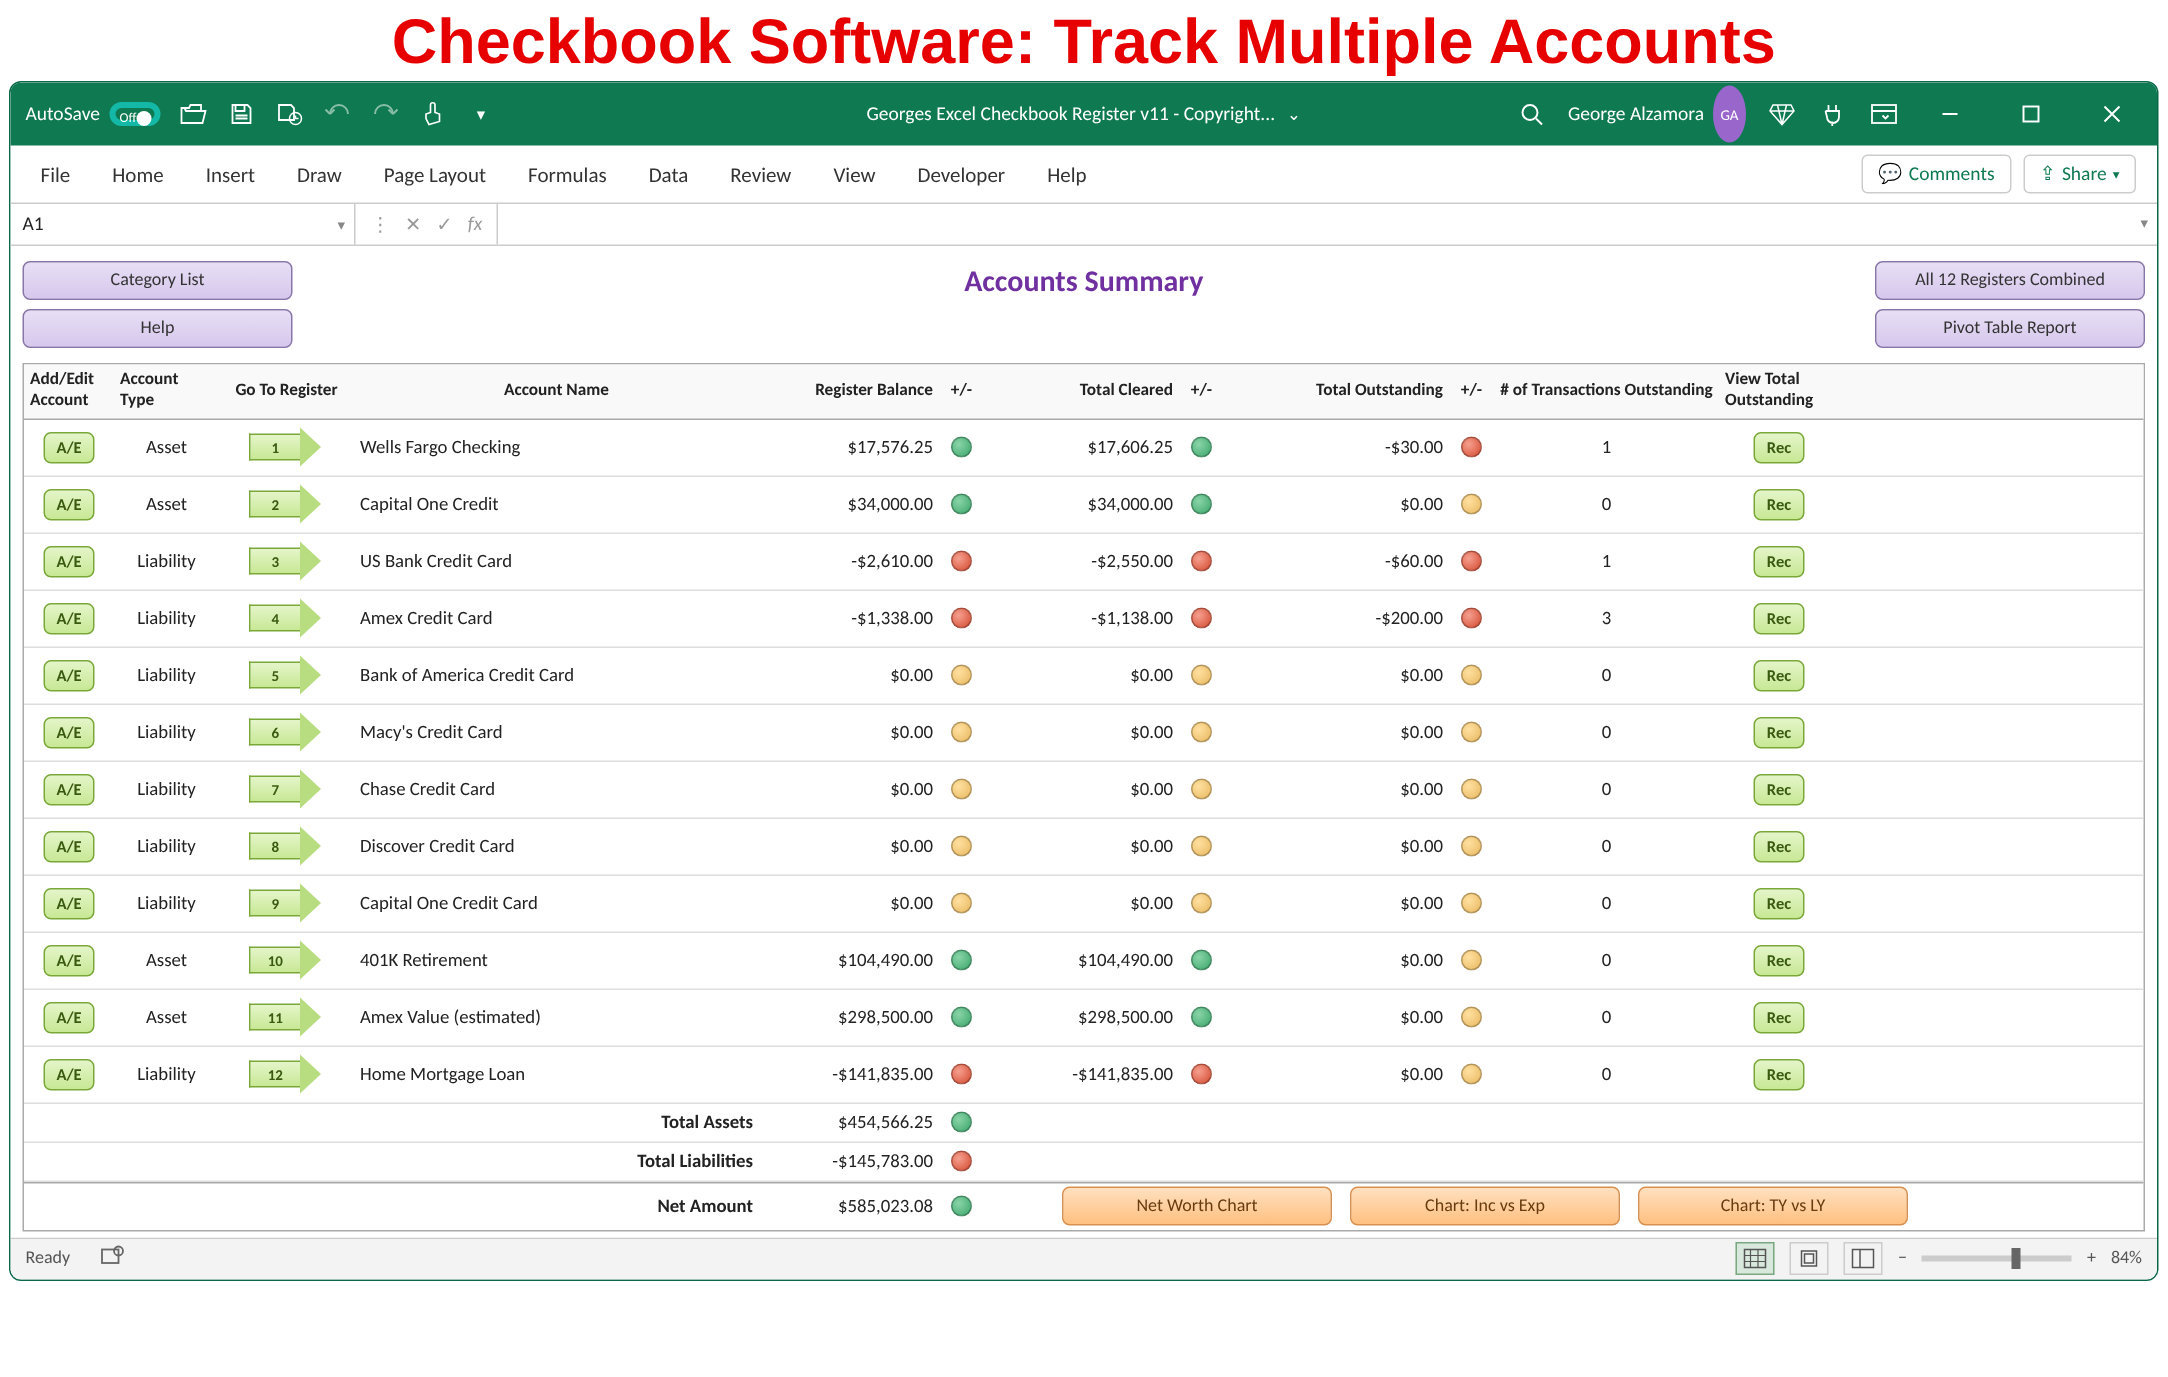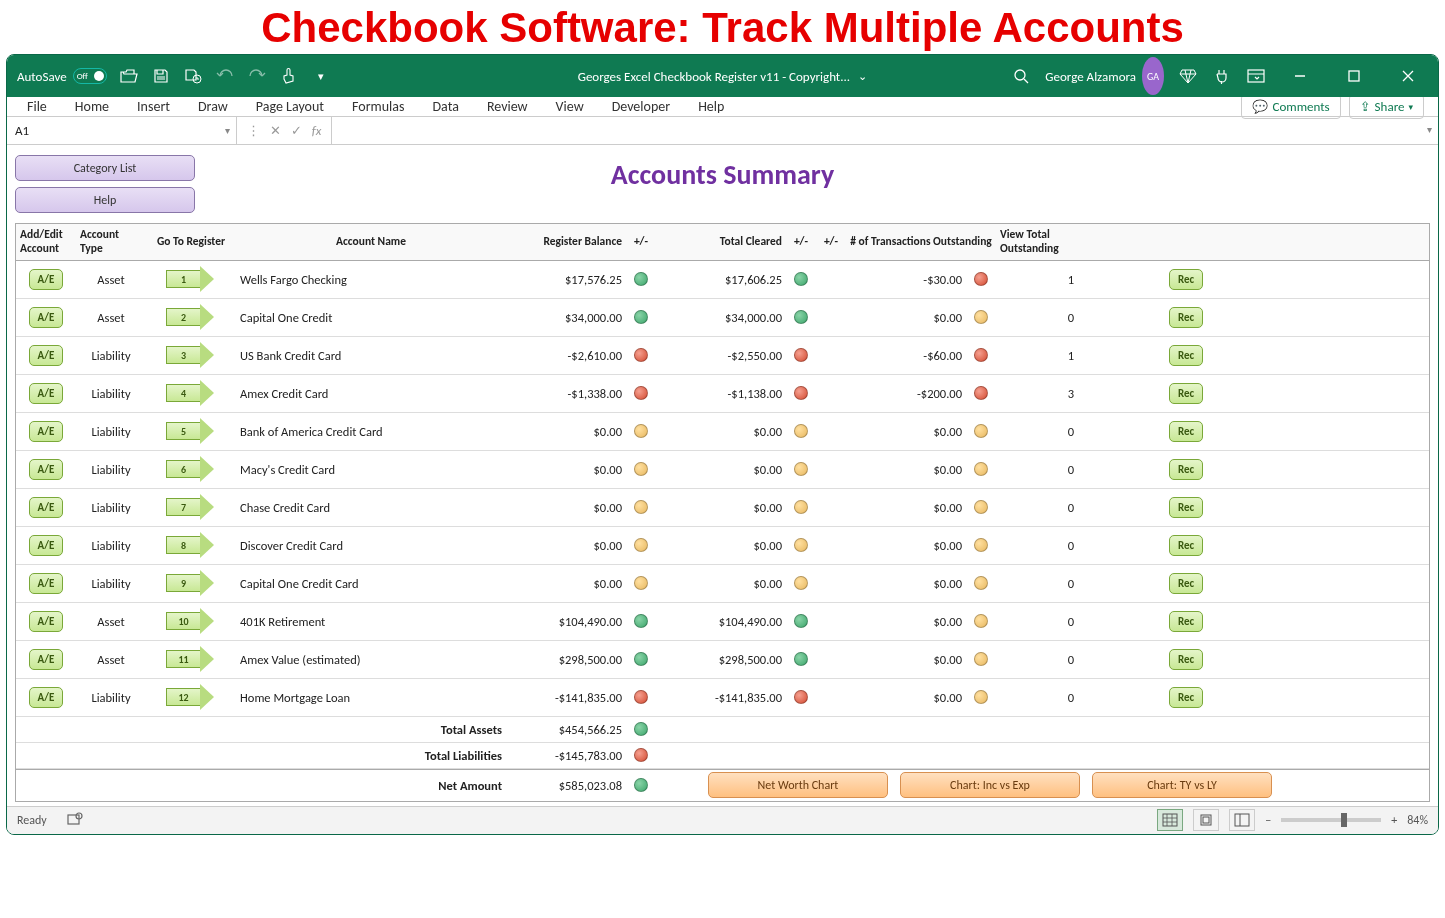--- a/index.html
+++ b/index.html
@@ -2,45 +2,45 @@
 <html><head>
 <meta charset="utf-8">
 <style>
 * { box-sizing: border-box; margin: 0; padding: 0; }
 body { font-family: "Segoe UI", Calibri, Arial, sans-serif; font-size: 13px; background: #fff; color: #222; }
 .outer { width: 1445px; margin: 0 auto; }
 .banner { font-size: 42px; font-weight: bold; color: #e60000; text-align: center; padding: 4px 0 2px; font-family: Arial, sans-serif; }
 .window { border: 1px solid #0a6848; border-radius: 8px; overflow: hidden; margin: 0 6px; }
 .titlebar { background: #0f7a52; color: #fff; height: 42px; display: flex; align-items: center; padding: 0 10px; gap: 12px; }
 .autosave { display: flex; align-items: center; gap: 6px; font-size: 13px; }
-.toggle { width: 34px; height: 16px; border: 1px solid #14b8a6; border-radius: 8px; position: relative; }
+.toggle { width: 34px; height: 16px; border: 4px solid #14b8a6; border-radius: 8px; position: relative; }
 .toggle::after { content: ""; width: 10px; height: 10px; background: #fff; border-radius: 50%; position: absolute; right: 2px; top: 2px; }
 .toggle-label { font-size: 9px; position: absolute; left: 3px; top: 1px; color:#fff;}
 .tb-icon { width: 20px; height: 20px; display: flex; align-items: center; justify-content: center; cursor: pointer; fill:#fff; stroke:#fff;}
 .doc-title { flex: 0 0 auto; margin: 0 auto; display: flex; align-items: center; gap: 8px; font-size: 13px; position:absolute; left:50%; transform:translateX(-50%);}
 .titlebar-right { display: flex; align-items: center; gap: 14px; margin-left:auto;}
 .user { display: flex; align-items: center; gap: 6px; font-size: 13px; }
 .avatar { width: 22px; height: 38px; border-radius: 50%; background: #9966cc; display: flex; align-items: center; justify-content: center; font-size: 10px; color:#fff; }
 .win-btn { width: 40px; height: 30px; display: flex; align-items: center; justify-content: center; cursor: pointer; }
-.ribbon { background: #fff; height: 20px; display: flex; align-items: center; padding: 0 8px; gap: 4px; border-bottom: 1px solid #ccc; }
+.ribbon { background: #fff; height: 39px; display: flex; align-items: center; padding: 0 8px; gap: 4px; border-bottom: 1px solid #ccc; }
 .ribbon-tab { padding: 6px 12px; font-size: 14px; cursor: pointer; color:#333;}
 .ribbon-right { margin-left: auto; display: flex; gap: 8px; padding-right:6px;}
 .ribbon-btn { border: 1px solid #ccc; border-radius: 4px; padding: 4px 10px; font-size: 13px; display: flex; align-items: center; gap: 4px; cursor: pointer; color:#0f7a52;}
 .formula-bar { height: 28px; display: flex; align-items: stretch; border-bottom: 1px solid #ccc; background:#fff;}
 .name-box { width: 230px; border-right: 1px solid #ccc; padding: 4px 8px; font-size: 13px; display:flex; align-items:center; position:relative;}
 .name-box::after{ content:"▾"; position:absolute; right:6px; color:#888; font-size:10px;}
 .fx-icons { display: flex; align-items: center; gap: 10px; padding: 0 10px; color: #999; border-right:1px solid #ccc;}
 .fx-input { flex: 1; padding: 4px 8px; position:relative;}
 .fx-input::after{ content:"▾"; position:absolute; right:6px; top:6px; color:#888; font-size:10px;}
 .sheet-area { padding: 10px 8px 4px; background: #fff; min-height: 620px; position:relative;}
 .top-actions { display: flex; align-items: flex-start; }
 .left-buttons { display: flex; flex-direction: column; gap: 6px; width: 180px; }
 .purple-btn { background: linear-gradient(#e8dff5, #d6c7ec); border: 1px solid #8876a8; border-radius: 5px; padding: 5px 10px; font-size: 12px; text-align: center; cursor: pointer; color:#333; font-weight:500;}
 .right-buttons { margin-left: auto; display: flex; flex-direction: column; gap: 6px; width: 180px; }
-.page-title { position:absolute; left:50%; transform:translateX(-50%); top:12px; color: #7030a0; font-size: 28px; font-weight: bold; }
+.page-title { position:absolute; left:50%; transform:translateX(-50%); top:12px; color: #7030a0; font-size: 20px; font-weight: bold; }
 .grid { margin-top: 10px; border: 1px solid #aaa; }
 .hdr-row { display: flex; background: #f9f9f9; border-bottom: 1px solid #aaa; }
 .hdr-cell { padding: 4px 4px; font-size: 11.5px; text-align: left; font-weight: 600; border-right: 0px solid #ddd; display:flex; align-items:center; justify-content:center; line-height:1.2;}
 .c-ae { width: 60px; } .c-type { width: 70px; } .c-goto { width: 90px; }
 .c-name { width: 270px; text-align:left; justify-content:center;}
 .c-bal { width: 120px; text-align:right; justify-content:flex-end;}
 .c-dot { width: 30px; }
 .c-clr { width: 130px; text-align:right; justify-content:flex-end;}
 .c-out { width: 150px; text-align:right; justify-content:flex-end;}
 .c-ntx { width: 150px; }
@@ -209,32 +209,37 @@
       <div class="fx-input"></div>
     </div>
 
     <div class="sheet-area">
       <div class="top-actions">
         <div class="left-buttons">
           <div class="purple-btn">Category List</div>
           <div class="purple-btn">Help</div>
         </div>
         <div class="page-title">Accounts Summary</div>
+        <div class="right-buttons">
+          <div class="purple-btn">All 12 Registers Combined</div>
+          <div class="purple-btn">Pivot Table Report</div>
+        </div>
       </div>
 
       <div class="grid">
         <div class="hdr-row">
           <div class="hdr-cell c-ae">Add/Edit Account</div>
           <div class="hdr-cell c-type">Account Type</div>
           <div class="hdr-cell c-goto">Go To Register</div>
           <div class="hdr-cell c-name">Account Name</div>
           <div class="hdr-cell c-bal">Register Balance</div>
           <div class="hdr-cell c-dot">+/-</div>
           <div class="hdr-cell c-clr">Total Cleared</div>
           <div class="hdr-cell c-dot">+/-</div>
+          <div class="hdr-cell c-out">Total Outstanding</div>
           <div class="hdr-cell c-dot">+/-</div>
           <div class="hdr-cell c-ntx"># of Transactions Outstanding</div>
           <div class="hdr-cell c-view">View Total Outstanding</div>
         </div>
         <div id="rows-container">
             <div class="data-row">
     <div class="cell c-ae center">
                 <div class="green-btn">A/E</div>
               </div>
     <div class="cell c-type center">Asset</div>

